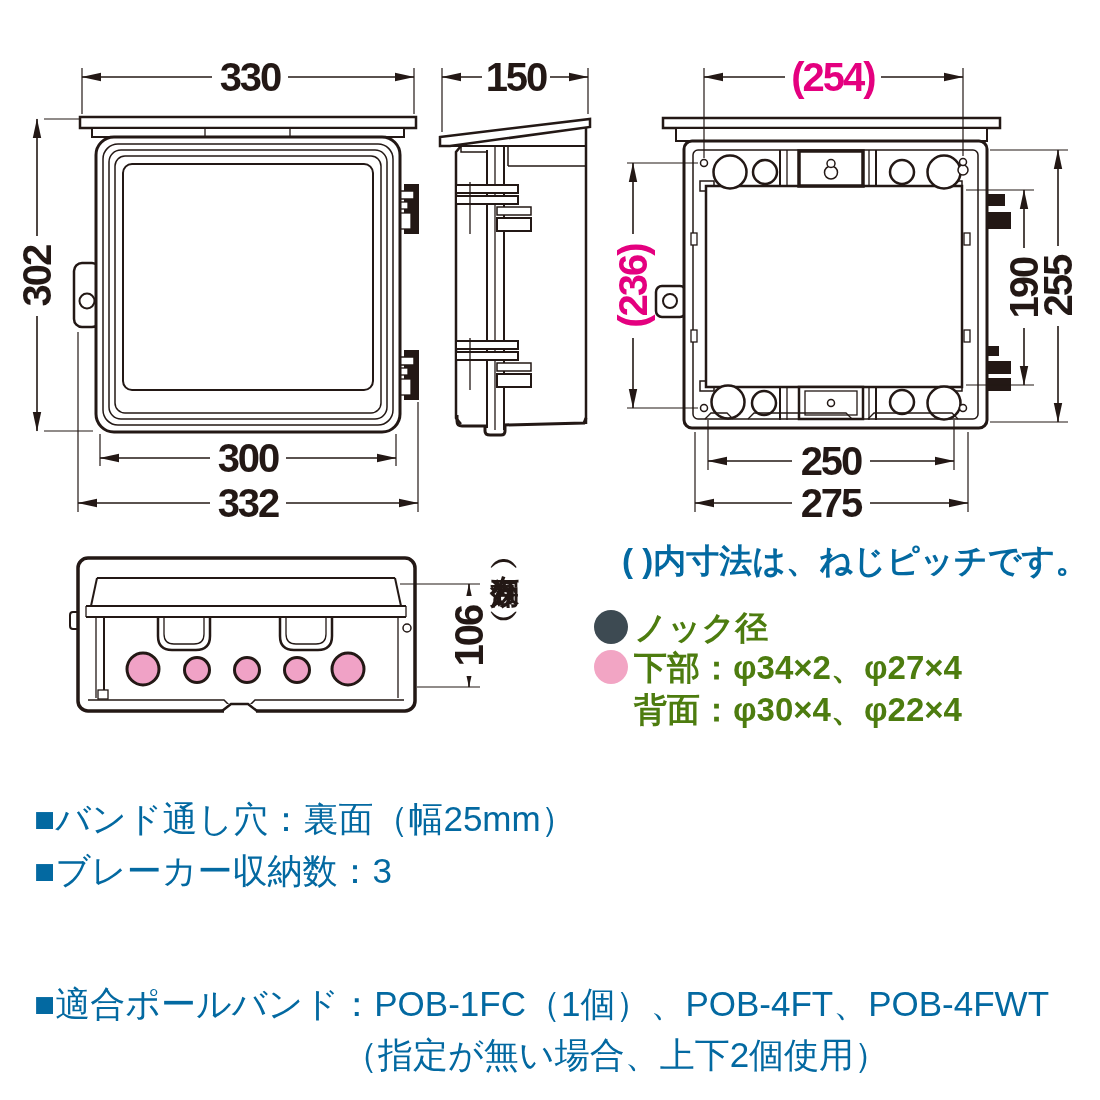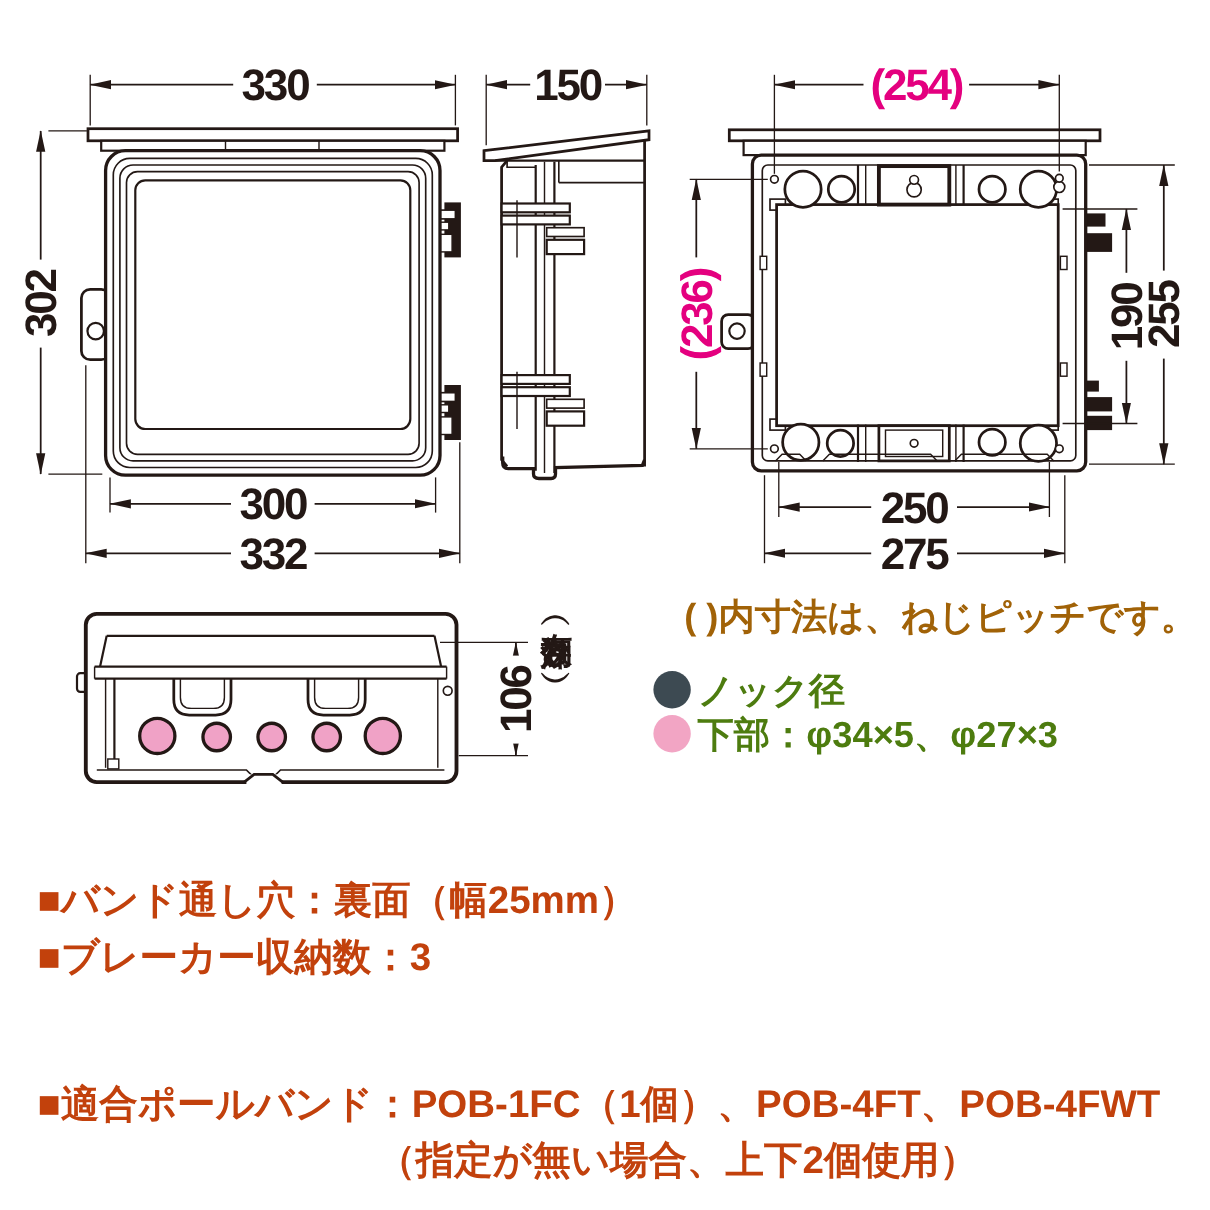--- a/index.html
+++ b/index.html
@@ -16,23 +16,23 @@
   .s3{stroke:#231815;stroke-width:3;fill:none}
   .s35{stroke:#231815;stroke-width:3.5;fill:none}
   .wf{fill:#fff}
   .blk{fill:#231815;stroke:none}
   .ko{fill:#f0a2c6;stroke:#231815;stroke-width:3}
   text.num{font-family:"Liberation Sans",sans-serif;font-weight:700;font-size:40px;
            fill:#231815;letter-spacing:-2px}
   text.pk{fill:#e4007f}
   
   .lbl{position:absolute;white-space:nowrap;line-height:1.15}
-  .note{font-size:33px;font-weight:700;color:#a16207}
+  .note{font-size:33px;font-weight:700;color:#0369a1}
   .legend{font-size:33px;font-weight:600;color:#4d7c0f}
-  .spec{font-size:35px;font-weight:700;color:#c2410c}
+  .spec{font-size:35px;font-weight:400;color:#0369a1}
   .vtext{writing-mode:vertical-rl;font-size:29px;font-weight:600;color:#231815;letter-spacing:2px}
 </style>
 </head>
 <body>
 
 <div class="canvas">
 
 <svg width="1100" height="1100" viewBox="0 0 1100 1100">
   <defs>
     <marker id="arr" viewBox="0 0 20 10" refX="19" refY="5" markerWidth="20" markerHeight="10" orient="auto-start-reverse" markerUnits="userSpaceOnUse">
@@ -294,20 +294,21 @@
 
   <circle cx="611" cy="627" r="17" fill="#3d4a52"></circle>
   <circle cx="611" cy="667" r="17" fill="#f2a5c4"></circle>
 </svg>
 
 <div class="lbl vtext" style="left:488px;top:551px;height:210px">（有効深さ）</div>
 
 <div class="lbl note" style="left:622px;top:542px">( )内寸法は、ねじピッチです。</div>
 
 <div class="lbl legend" style="left:634px;top:609px">ノック径</div>
-<div class="lbl legend" style="left:634px;top:649px">下部：φ34×5、φ27×3</div>
+<div class="lbl legend" style="left:634px;top:649px">下部：φ34×2、φ27×4</div>
+<div class="lbl legend" style="left:634px;top:691px">背面：φ30×4、φ22×4</div>
 
 <div class="lbl spec" style="left:34px;top:799px">■バンド通し穴：裏面（幅25mm）</div>
 <div class="lbl spec" style="left:34px;top:851px">■ブレーカー収納数：3</div>
 <div class="lbl spec" style="left:34px;top:984px">■適合ポールバンド：POB-1FC（1個）、POB-4FT、POB-4FWT</div>
 <div class="lbl spec" style="left:343px;top:1035px">（指定が無い場合、上下2個使用）</div>
 
 </div>
 
 </body></html>

